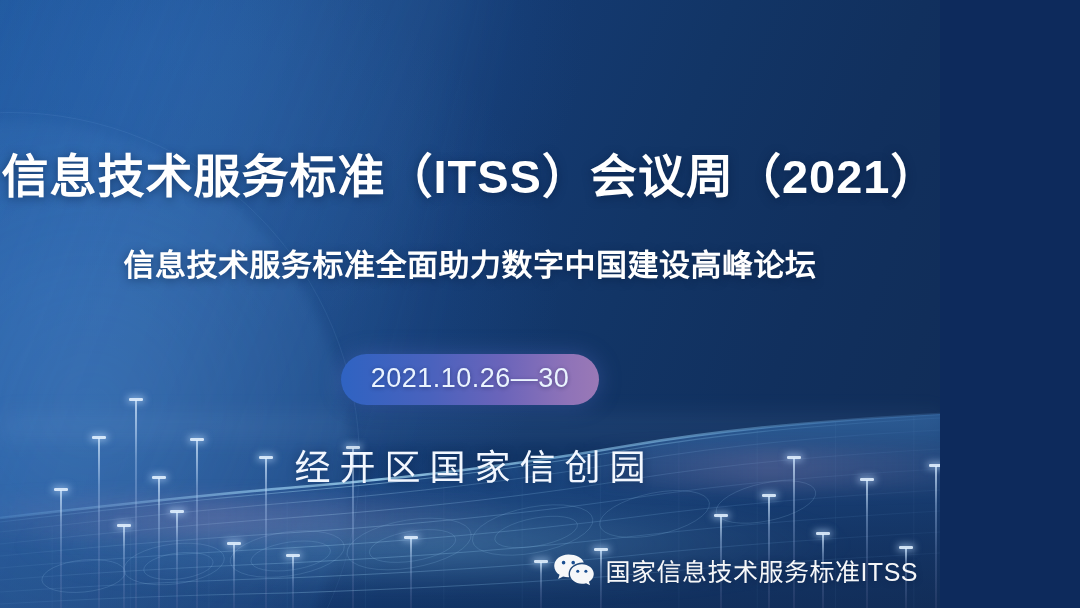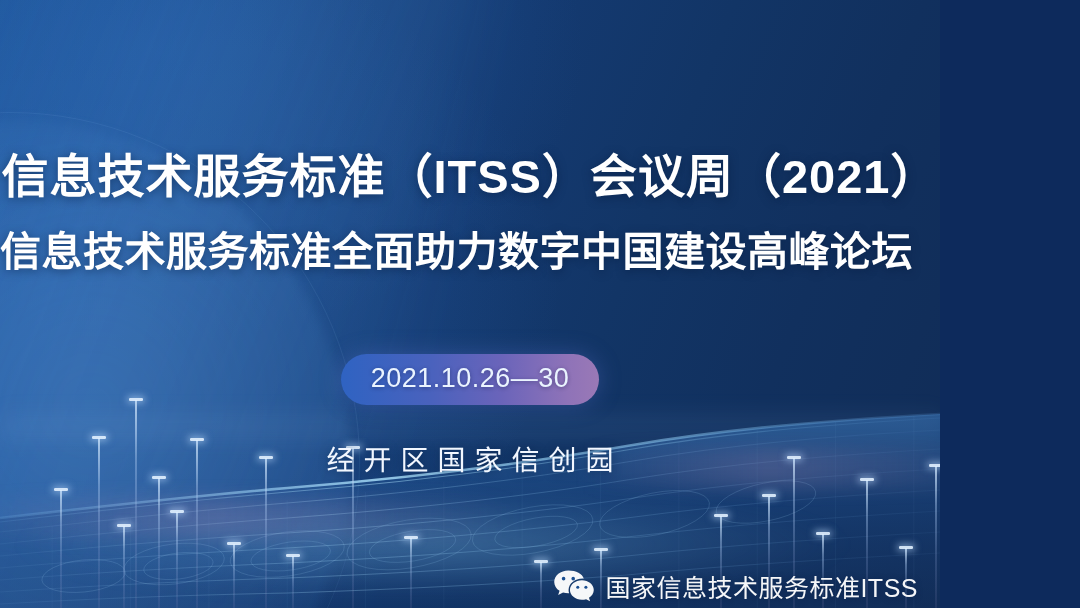--- a/index.html
+++ b/index.html
@@ -80,23 +80,23 @@
 
   .title{
     position:absolute; left:0; right:0; top:150px;
     text-align:center;
     font-size:47px; line-height:1.15; font-weight:700;
     color:#ffffff; letter-spacing:1px;
     text-shadow:0 2px 10px rgba(5,25,60,0.55);
     white-space:nowrap;
   }
   .subtitle{
-    position:absolute; left:0; right:0; top:228px;
-    text-align:left;
-    font-size:41px; line-height:1.2; font-weight:700;
+    position:absolute; left:0; right:0; top:247px;
+    text-align:center;
+    font-size:31px; line-height:1.2; font-weight:700;
     color:#ffffff; letter-spacing:0.5px;
     text-shadow:0 2px 9px rgba(5,25,60,0.5);
     white-space:nowrap;
   }
 
   .date-wrap{ position:absolute; left:0; right:0; top:326px; text-align:center; }
   .date-badge{
     display:inline-block;
     padding:9px 30px 11px;
     border-radius:26px;
@@ -104,28 +104,28 @@
     color:#eaf4ff;
     background:linear-gradient(90deg, #2f63c2 0%, #4a62bd 35%, #6a64ba 62%, #8f73b8 88%, #9a79b6 100%);
     box-shadow:0 0 22px rgba(90,110,200,0.38);
     text-shadow:0 1px 4px rgba(10,20,60,0.4);
     margin-top:28px;
   }
 
   .venue{
     position:absolute; left:0; right:0; top:438px;
     text-align:center;
-    font-size:28px; font-weight:400;
+    font-size:36px; font-weight:400;
     color:#f2f7ff; letter-spacing:9px; text-indent:9px;
     text-shadow:0 1px 8px rgba(5,25,60,0.5);
   }
 
   
   .watermark{
-    position:absolute; right:22px; bottom:4px;
+    position:absolute; right:22px; bottom:20px;
     display:flex; align-items:center; gap:10px;
     opacity:0.96;
   }
   .wechat-icon{ width:42px; height:34px; display:block; flex:none; }
   .wm-text{
     font-size:25px; font-weight:400; color:#ffffff;
     letter-spacing:0.5px;
     text-shadow:0 1px 7px rgba(5,25,60,0.55);
     white-space:nowrap;
   }

